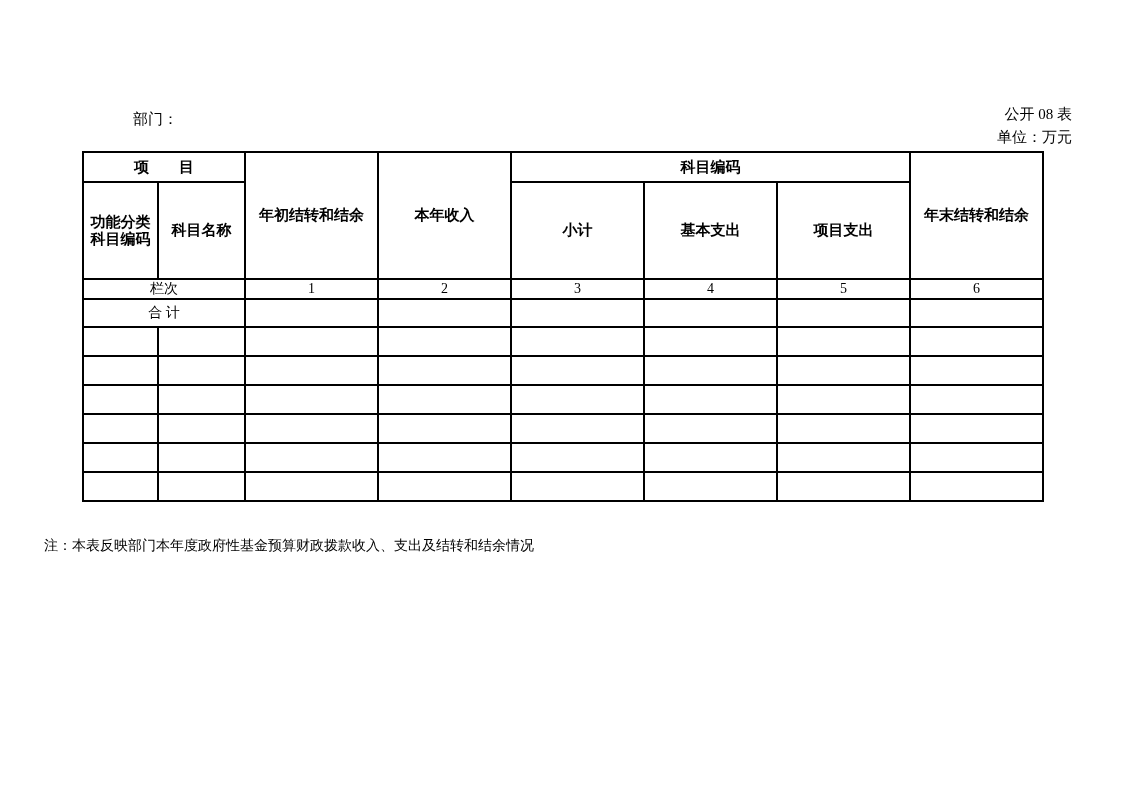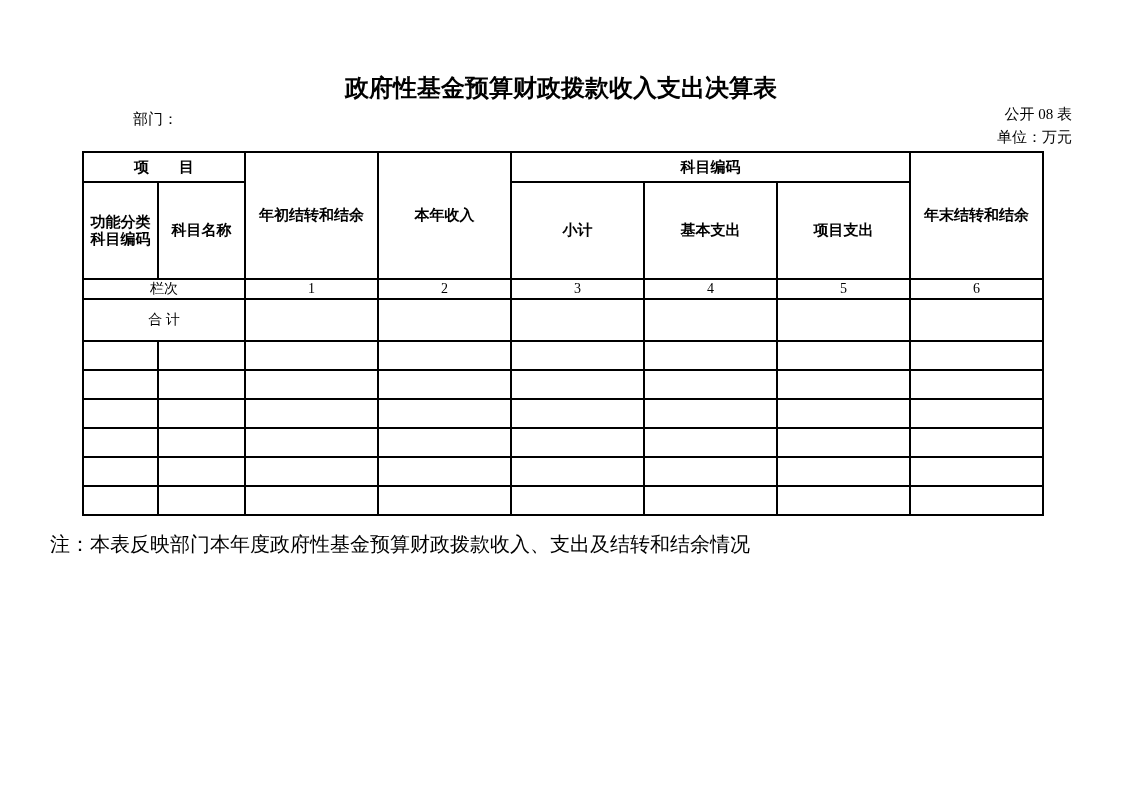--- a/index.html
+++ b/index.html
@@ -60,41 +60,40 @@
     font-size: 15px;
     font-family: "Liberation Serif", "DejaVu Serif", serif;
   }
   .budget-table td {
     font-size: 14px;
     font-weight: normal;
   }
   .r-head1 { height: 30px; }
   .r-head2 { height: 97px; }
   .r-idx   { height: 16px; }
-  .r-total { height: 42px; margin-left: 9px; }
+  .r-total { height: 28px; margin-left: 9px; }
   .r-empty { height: 29px; }
   .th-small { font-size: 14px; }
   .hline { display: block; line-height: 17px; }
   .shift-left { padding-right: 60px; }
   .notes {
     position: absolute;
-    left: 50px;
+    left: 44px;
     top: 535px;
-    font-size: 20px;
+    font-size: 14px;
     line-height: 22px;
     white-space: nowrap;
     font-family: Liberation Mono, monospace;
   }
 </style>
 </head>
 <body>
 
 <div class="page">
 
-  <div class="title">政府性基金预算财政拨款收入支出决算表</div>
 
   <div class="dept">部门：</div>
 
   <div class="meta-right">
     <div>公开 08 表</div>
     <div>单位：万元</div>
   </div>
 
   <table class="budget-table">
     <colgroup>

